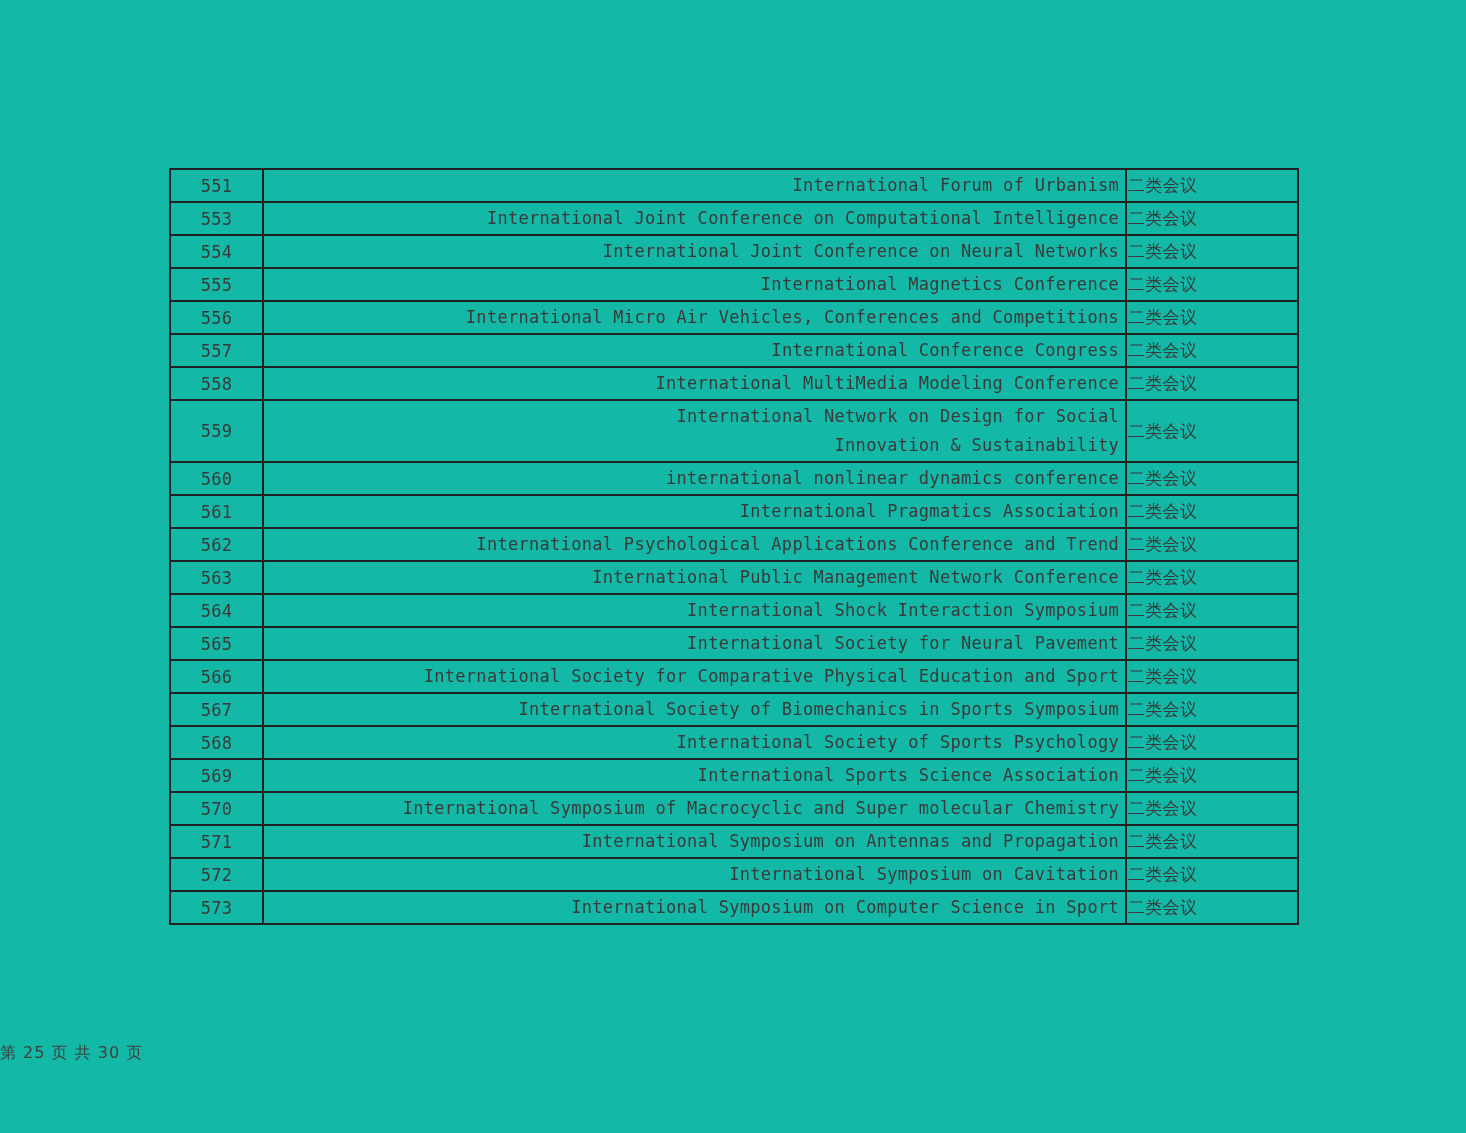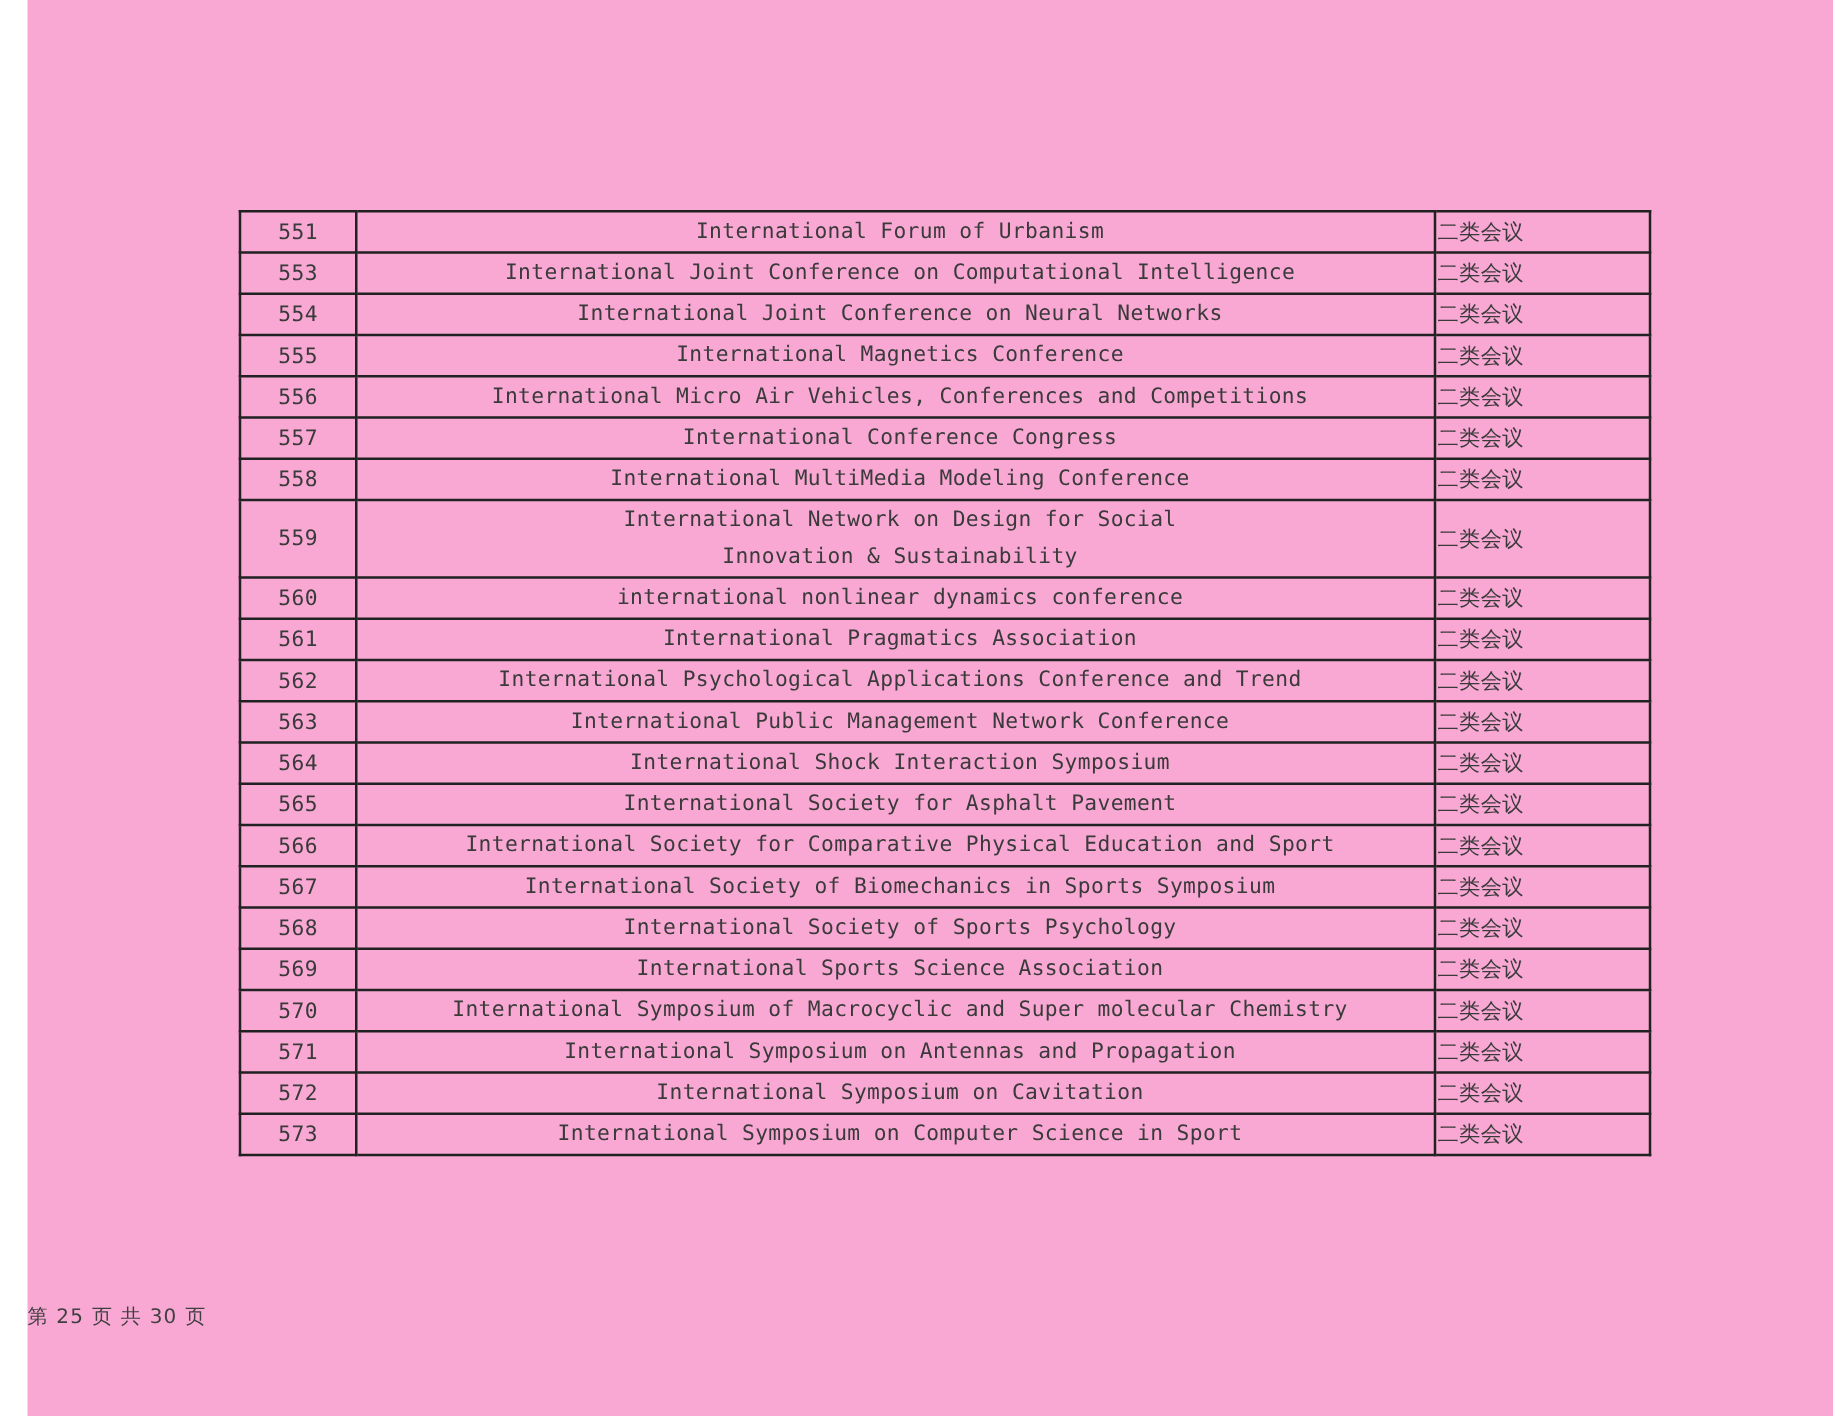--- a/index.html
+++ b/index.html
@@ -10,22 +10,21 @@
   body {
     width: 1466px;
     height: 1133px;
     position: relative;
     font-family: "DejaVu Sans Mono", "Liberation Mono", monospace;
     color: #3a3a3a;
   }
   .page {
     position: absolute;
     inset: 0;
-    background: #f9a8d4;
-    margin-left: 22px;
+    background: #14b8a6;
   }
   table.doc-table {
     position: absolute;
     left: 169px;
     top: 168px;
     width: 1128px;
     border-collapse: collapse;
     table-layout: fixed;
   }
   table.doc-table td {
@@ -39,21 +38,21 @@
     height: 32px;
   }
   td.col-num {
     width: 93px;
     text-align: center;
     font-size: 18px;
     padding: 0;
   }
   td.col-name {
     width: 863px;
-    text-align: center;
+    text-align: right;
     padding: 1px 6px 1px 13px;
     white-space: pre-line;
     line-height: 29px;
   }
   td.col-cat {
     width: 172px;
     font-size: 20px;
     letter-spacing: 1px;
     font-family: "DejaVu Sans", sans-serif;
   }
@@ -141,21 +140,21 @@
           <td class="col-name">International Public Management Network Conference</td>
           <td class="col-cat" style="color: rgb(58, 58, 58);">二类会议</td>
         </tr>
         <tr>
           <td class="col-num">564</td>
           <td class="col-name">International Shock Interaction Symposium</td>
           <td class="col-cat" style="color: rgb(58, 58, 58);">二类会议</td>
         </tr>
         <tr>
           <td class="col-num">565</td>
-          <td class="col-name">International Society for Asphalt Pavement</td>
+          <td class="col-name">International Society for Neural Pavement</td>
           <td class="col-cat" style="color: rgb(58, 58, 58);">二类会议</td>
         </tr>
         <tr>
           <td class="col-num">566</td>
           <td class="col-name">International Society for Comparative Physical Education and Sport</td>
           <td class="col-cat" style="color: rgb(58, 58, 58);">二类会议</td>
         </tr>
         <tr>
           <td class="col-num">567</td>
           <td class="col-name">International Society of Biomechanics in Sports Symposium</td>

